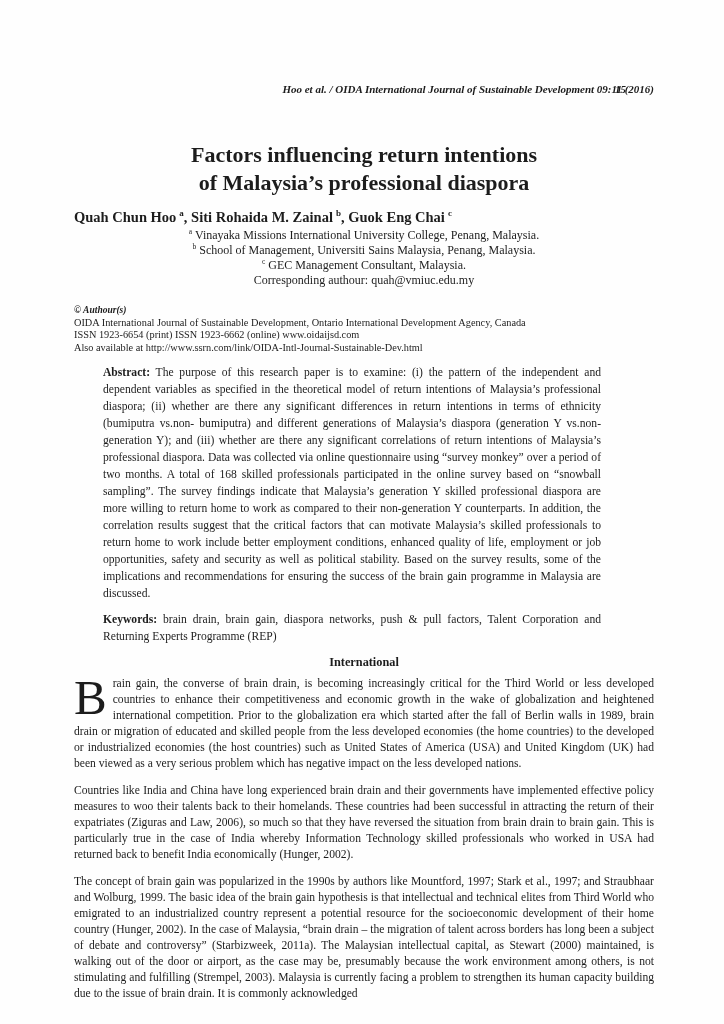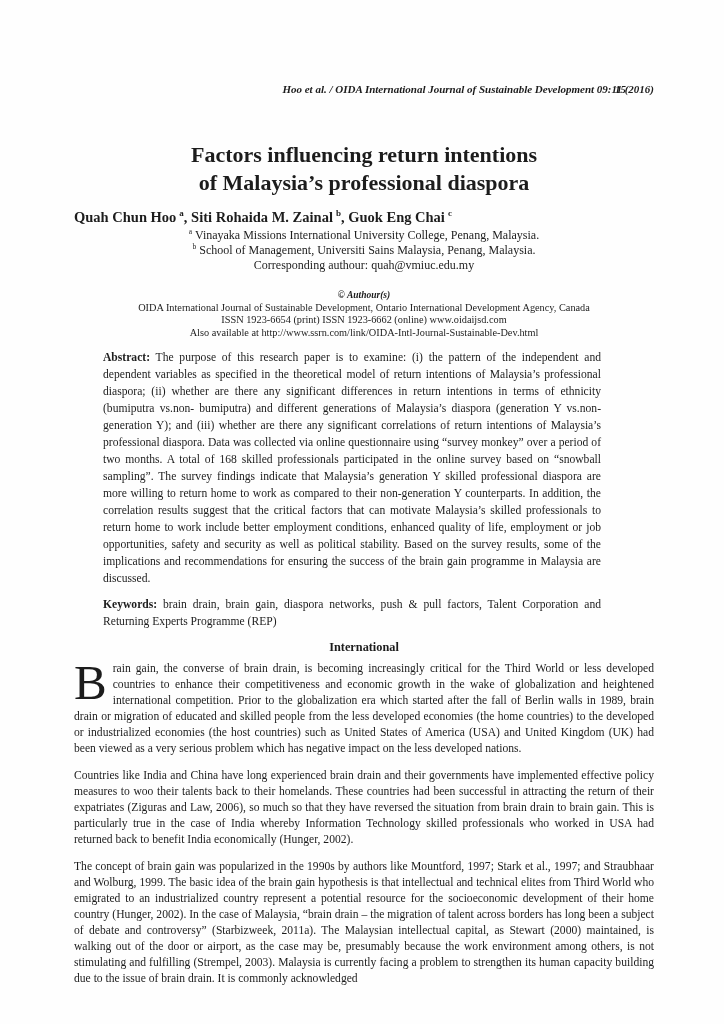--- a/index.html
+++ b/index.html
@@ -58,21 +58,21 @@
   
   .affiliations {
     margin-top: 2px;
     text-align: center;
     font-size: 12px;
     line-height: 15px;
   }
   
   .copyright {
     margin-top: 16px;
-    text-align: center;
+    text-align: left;
     font-size: 10.3px;
     line-height: 12.5px;
   }
   .copyright .c1 { font-style: italic; font-weight: bold; font-size: 9.5px; }
   
   .abstract-block {
     margin: 10px 53px 0 29px;
   }
   .abstract-block p {
     margin: 0 0 9px 0;
@@ -120,20 +120,21 @@
 
   <div class="authors">
     <span><span>Quah Chun Hoo</span><sup>a</sup><span>, </span></span>
     <span><span>Siti Rohaida M. Zainal</span><sup>b</sup><span>, </span></span>
     <span><span>Guok Eng Chai</span><sup>c</sup><span></span></span>
   </div>
 
   <div class="affiliations">
     <div><sup>a</sup> <span>Vinayaka Missions International University College, Penang, Malaysia.</span></div>
     <div><sup>b</sup> <span>School of Management, Universiti Sains Malaysia, Penang, Malaysia.</span></div>
+    <div><sup>c</sup> <span>GEC Management Consultant, Malaysia.</span></div>
     <div>Corresponding authour: quah@vmiuc.edu.my</div>
   </div>
 
   <div class="copyright">
     <div class="c1">© Authour(s)</div>
     <div>OIDA International Journal of Sustainable Development, Ontario International Development Agency, Canada</div>
     <div>ISSN 1923-6654 (print) ISSN 1923-6662 (online) www.oidaijsd.com</div>
     <div>Also available at http://www.ssrn.com/link/OIDA-Intl-Journal-Sustainable-Dev.html</div>
   </div>
 

